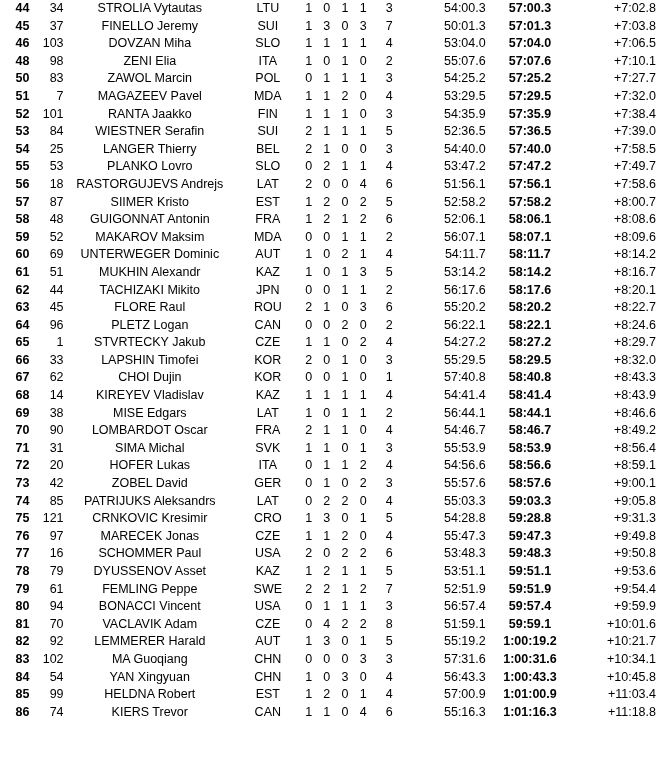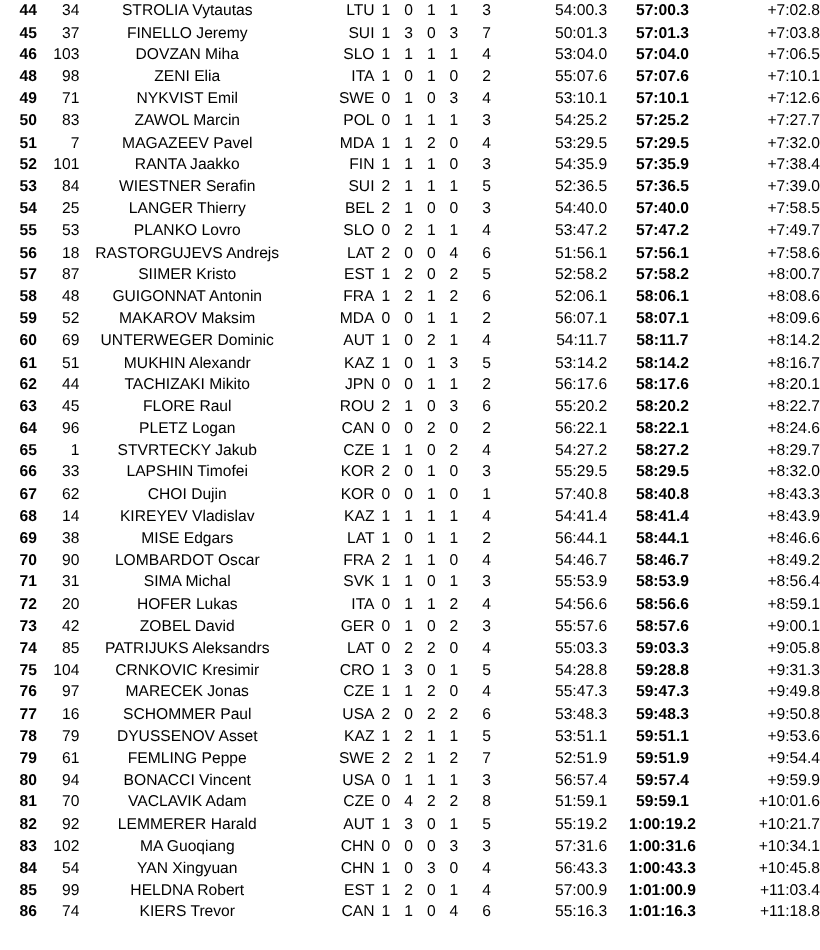--- a/index.html
+++ b/index.html
@@ -28,21 +28,21 @@
     padding: 0;
     white-space: nowrap;
     overflow: hidden;
     vertical-align: middle;
     line-height: 17.6px;
   }
   
   .c-rank   { width: 26px;  text-align: right; padding-right: 4px; font-weight: bold; }
   .c-bib    { width: 30px;  text-align: right; padding-right: 7px; }
   .c-name   { width: 152px; text-align: center; font-weight: normal; }
-  .c-nation { width: 56px;  text-align: right; }
+  .c-nation { width: 56px;  text-align: center; }
   .c-s1     { width: 16px;  text-align: center; }
   .c-s2     { width: 16px;  text-align: center; }
   .c-s3     { width: 16px;  text-align: center; }
   .c-s4     { width: 16px;  text-align: center; }
   .c-stot   { width: 30px;  text-align: center; }
   .c-ski    { width: 70px;  text-align: right; padding-right: 10px; }
   .c-total  { width: 78px;  text-align: center; padding-right: 10px; font-weight: bold; }
   .c-behind { width: 72px;  text-align: right; padding-right: 8px; }
 </style>
 </head>
@@ -100,34 +100,20 @@
         <td class="c-s1">1</td>
         <td class="c-s2">0</td>
         <td class="c-s3">1</td>
         <td class="c-s4">0</td>
         <td class="c-stot">2</td>
         <td class="c-ski">55:07.6</td>
         <td class="c-total">57:07.6</td>
         <td class="c-behind">+7:10.1</td>
       </tr>
       <tr>
-        <td class="c-rank">49</td>
-        <td class="c-bib">71</td>
-        <td class="c-name">NYKVIST Emil</td>
-        <td class="c-nation">SWE</td>
-        <td class="c-s1">0</td>
-        <td class="c-s2">1</td>
-        <td class="c-s3">0</td>
-        <td class="c-s4">3</td>
-        <td class="c-stot">4</td>
-        <td class="c-ski">53:10.1</td>
-        <td class="c-total">57:10.1</td>
-        <td class="c-behind">+7:12.6</td>
-      </tr>
-      <tr>
         <td class="c-rank">50</td>
         <td class="c-bib">83</td>
         <td class="c-name">ZAWOL Marcin</td>
         <td class="c-nation">POL</td>
         <td class="c-s1">0</td>
         <td class="c-s2">1</td>
         <td class="c-s3">1</td>
         <td class="c-s4">1</td>
         <td class="c-stot">3</td>
         <td class="c-ski">54:25.2</td>
@@ -465,21 +451,21 @@
         <td class="c-s2">2</td>
         <td class="c-s3">2</td>
         <td class="c-s4">0</td>
         <td class="c-stot">4</td>
         <td class="c-ski">55:03.3</td>
         <td class="c-total">59:03.3</td>
         <td class="c-behind">+9:05.8</td>
       </tr>
       <tr>
         <td class="c-rank">75</td>
-        <td class="c-bib">104</td>
+        <td class="c-bib">121</td>
         <td class="c-name">CRNKOVIC Kresimir</td>
         <td class="c-nation">CRO</td>
         <td class="c-s1">1</td>
         <td class="c-s2">3</td>
         <td class="c-s3">0</td>
         <td class="c-s4">1</td>
         <td class="c-stot">5</td>
         <td class="c-ski">54:28.8</td>
         <td class="c-total">59:28.8</td>
         <td class="c-behind">+9:31.3</td>

